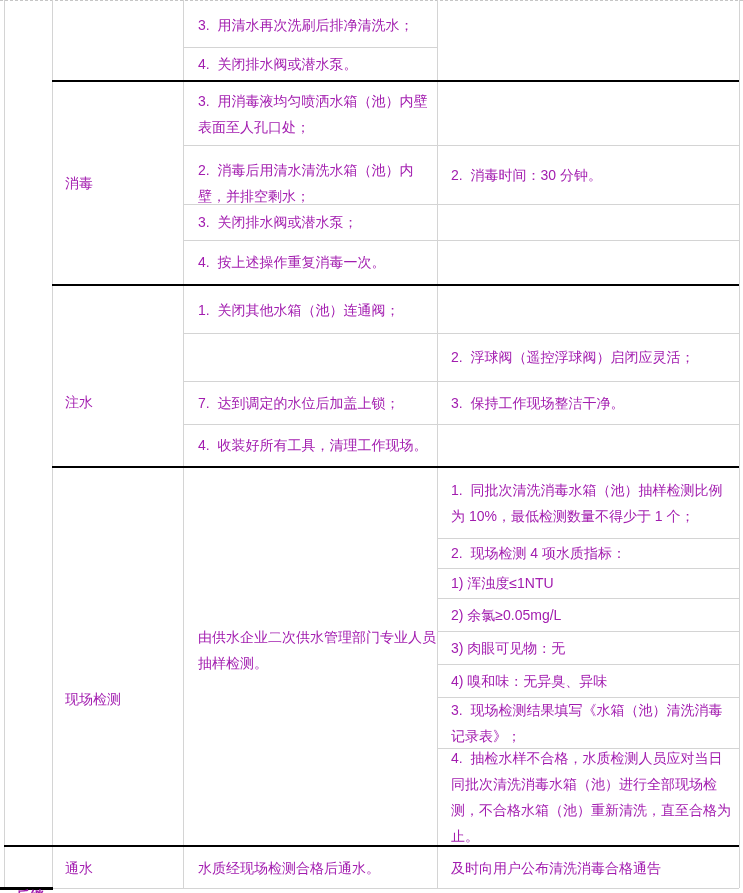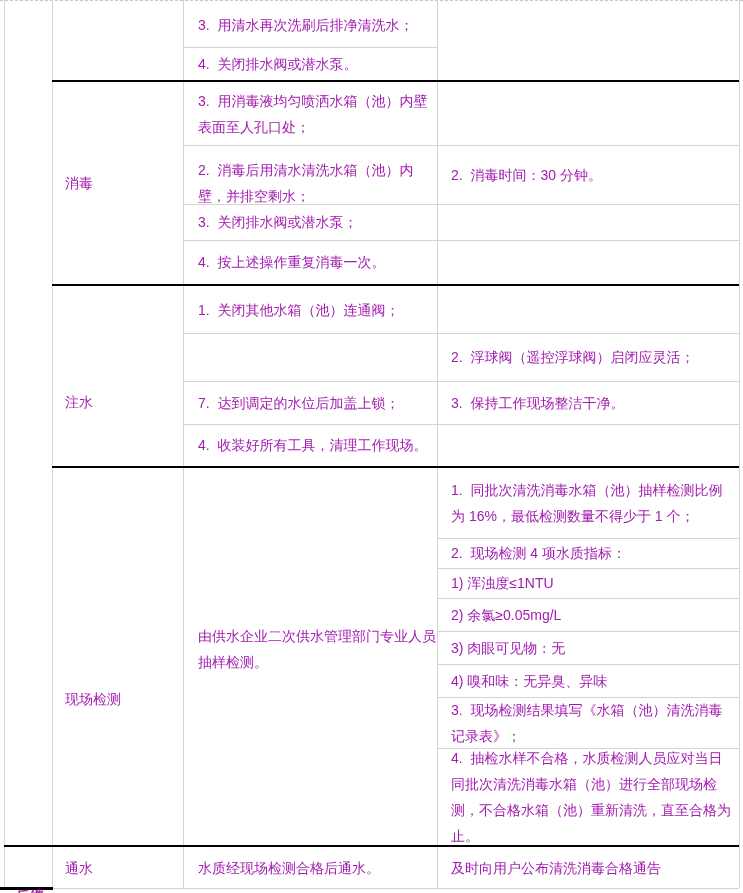--- a/index.html
+++ b/index.html
@@ -65,22 +65,22 @@
   <div class="cell c4" style="top:145px;height:59px;">2.  消毒时间：30 分钟。</div>
 
   <div class="cell c2" style="top:286px;height:232px;">注水</div>
   <div class="cell c3" style="top:286px;height:47px;">1.  关闭其他水箱（池）连通阀；</div>
   <div class="cell c3" style="top:381px;height:43px;">7.  达到调定的水位后加盖上锁；</div>
   <div class="cell c3" style="top:424px;height:42px;">4.  收装好所有工具，清理工作现场。</div>
   <div class="cell c4" style="top:333px;height:48px;">2.  浮球阀（遥控浮球阀）启闭应灵活；</div>
   <div class="cell c4" style="top:381px;height:43px;">3.  保持工作现场整洁干净。</div>
 
   <div class="cell c2" style="top:468px;height:462px;">现场检测</div>
-  <div class="cell c3" style="top:468px;height:363px;font-family:Liberation Serif, serif;">由供水企业二次供水管理部门专业人员抽样检测。</div>
-  <div class="cell c4" style="top:468px;height:70px;">1.  同批次清洗消毒水箱（池）抽样检测比例为 16%，最低检测数量不得少于 1 个；</div>
+  <div class="cell c3" style="top:468px;height:363px;">由供水企业二次供水管理部门专业人员抽样检测。</div>
+  <div class="cell c4" style="top:468px;height:70px;">1.  同批次清洗消毒水箱（池）抽样检测比例为 10%，最低检测数量不得少于 1 个；</div>
   <div class="cell c4" style="top:538px;height:30px;">2.  现场检测 4 项水质指标：</div>
   <div class="cell c4" style="top:568px;height:30px;">1) 浑浊度≤1NTU</div>
   <div class="cell c4" style="top:598px;height:33px;">2) 余氯≥0.05mg/L</div>
   <div class="cell c4" style="top:631px;height:33px;">3) 肉眼可见物：无</div>
   <div class="cell c4" style="top:664px;height:33px;">4) 嗅和味：无异臭、异味</div>
   <div class="cell c4" style="top:697px;height:51px;">3.  现场检测结果填写《水箱（池）清洗消毒记录表》；</div>
   <div class="cell c4" style="top:748px;height:97px;">4.  抽检水样不合格，水质检测人员应对当日同批次清洗消毒水箱（池）进行全部现场检测，不合格水箱（池）重新清洗，直至合格为止。</div>
 
   <div class="cell c1 bold" style="top:847px;height:41px;">后继</div>
   <div class="cell c2" style="top:847px;height:41px;">通水</div>

